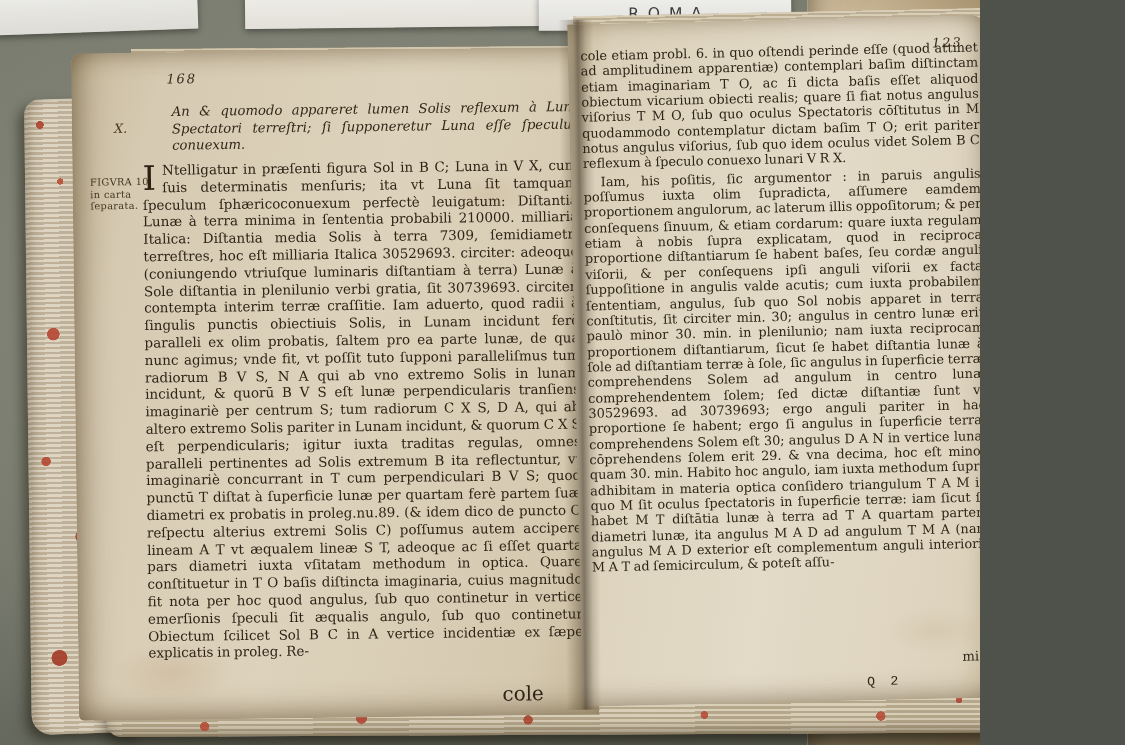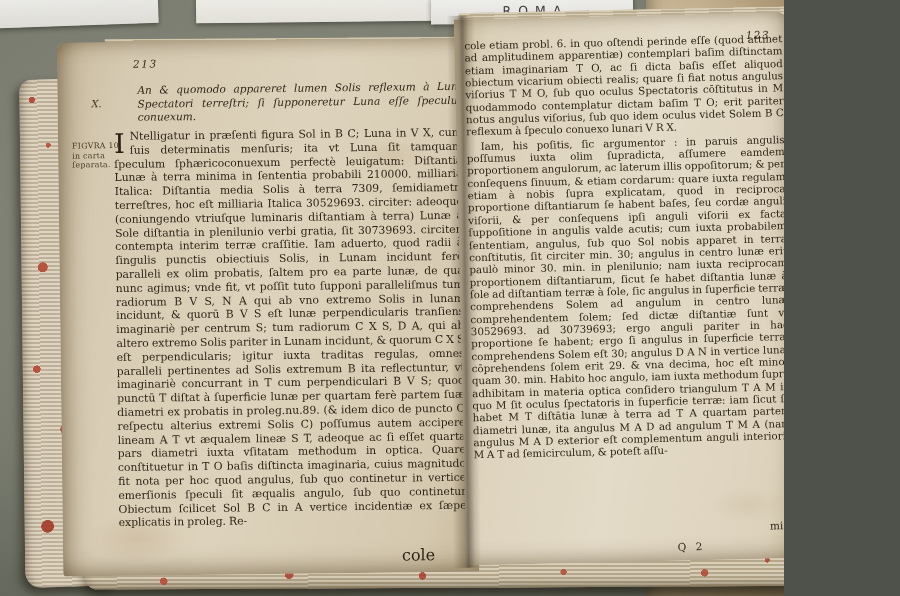--- a/index.html
+++ b/index.html
@@ -100,21 +100,21 @@
   .mnote-x{font-size:10px;font-style:italic;text-align:center;margin-bottom:32px;}
   .mnote-fig{font-size:7.8px;line-height:9.6px;letter-spacing:.3px;}
   .body-left{position:absolute;top:88px;left:56px;width:348px;font-size:10.8px;line-height:13.8px;
     text-align:justify;word-spacing:-.4px;color:#2e2416;}
   .dropcap{float:left;font-size:27px;line-height:23px;padding:2px 5px 0 0;color:#2a2113;}
   .catchword-l{position:absolute;bottom:8px;right:44px;font-size:16px;}
   .body-right{position:absolute;top:20px;left:10px;width:318px;font-size:10.3px;line-height:12.35px;
     text-align:justify;word-spacing:-.4px;color:#2e2416;}
   .body-right p{margin:0;}
   .body-right .p2{text-indent:14px;margin-top:2px;}
-  .signature{position:absolute;left:212px;bottom:8px;font-size:10.5px;letter-spacing:3px;}
+  .signature{position:absolute;left:228px;bottom:8px;font-size:10.5px;letter-spacing:3px;font-family:Liberation Mono, monospace;}
   .catchword-r{position:absolute;right:16px;bottom:27px;font-size:10.5px;}
 </style>
 </head>
 <body>
 
 <div class="scene">
 
   <div class="card card-topleft"></div>
   <div class="card card-topcenter"></div>
   <div class="card label-roma">
@@ -124,21 +124,21 @@
   <div class="book-shadow"></div>
 
   <div class="book">
     <div class="edge-top"></div>
     <div class="edge-top-left"></div>
     <div class="edge-left"></div>
     <div class="edge-bottom"></div>
     <div class="edge-right"></div>
 
     <div class="page page-left">
-      <div class="pagenum pn-left">213</div>
+      <div class="pagenum pn-left">168</div>
       <div class="marginalia">
         <div class="mnote-x">X.</div>
         <div class="mnote-fig">FIGVRA 10. in carta ſeparata.</div>
       </div>
       <div class="heading">An &amp; quomodo appareret lumen Solis reflexum à Luna, Spectatori terreſtri; ſi ſupponeretur Luna eſſe ſpeculum conuexum.</div>
       <div class="body-left"><span class="dropcap">I</span><span>Ntelligatur in præſenti figura Sol in B C; Luna in V X, cum ſuis determinatis menſuris; ita vt Luna ſit tamquam ſpeculum ſphæricoconuexum perfectè leuigatum: Diſtantia Lunæ à terra minima in ſententia probabili 210000. milliaria Italica: Diſtantia media Solis à terra 7309, ſemidiametri terreſtres, hoc eſt milliaria Italica 30529693. circiter: adeoque (coniungendo vtriuſque luminaris diſtantiam à terra) Lunæ à Sole diſtantia in plenilunio verbi gratia, ſit 30739693. circiter, contempta interim terræ craſſitie. Iam aduerto, quod radii à ſingulis punctis obiectiuis Solis, in Lunam incidunt ferè paralleli ex olim probatis, ſaltem pro ea parte lunæ, de qua nunc agimus; vnde fit, vt poſſit tuto ſupponi paralleliſmus tum radiorum B V S, N A qui ab vno extremo Solis in lunam incidunt, &amp; quorū B V S eſt lunæ perpendicularis tranſiens imaginariè per centrum S; tum radiorum C X S, D A, qui ab altero extremo Solis pariter in Lunam incidunt, &amp; quorum C X S eſt perpendicularis; igitur iuxta traditas regulas, omnes paralleli pertinentes ad Solis extremum B ita reflectuntur, vt imaginariè concurrant in T cum perpendiculari B V S; quod punctū T diſtat à ſuperficie lunæ per quartam ferè partem ſuæ diametri ex probatis in proleg.nu.89. (&amp; idem dico de puncto O reſpectu alterius extremi Solis C) poſſumus autem accipere lineam A T vt æqualem lineæ S T, adeoque ac ſi eſſet quarta pars diametri iuxta vſitatam methodum in optica. Quare conſtituetur in T O baſis diſtincta imaginaria, cuius magnitudo fit nota per hoc quod angulus, ſub quo continetur in vertice emerſionis ſpeculi ſit æqualis angulo, ſub quo continetur Obiectum ſcilicet Sol B C in A vertice incidentiæ ex ſæpe explicatis in proleg. Re-</span></div>
       <div class="catchword-l">cole</div>
     </div>
 
     <div class="page page-right">

